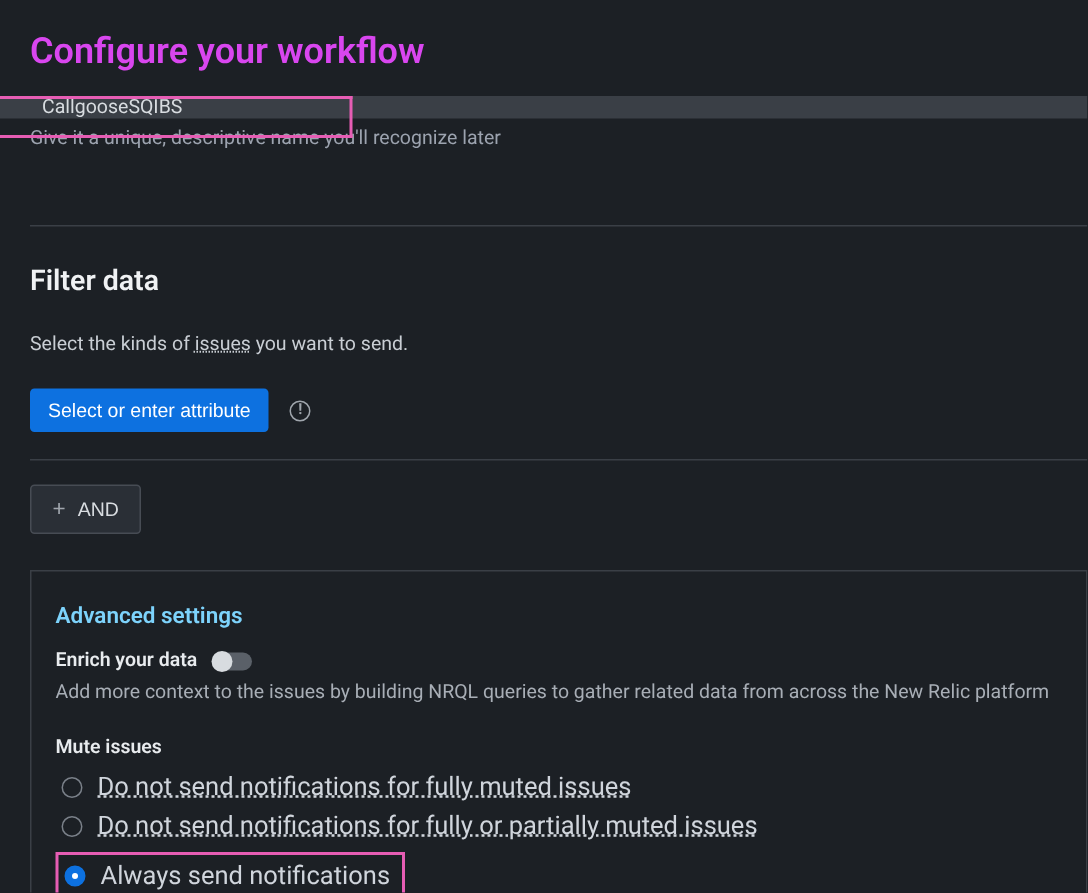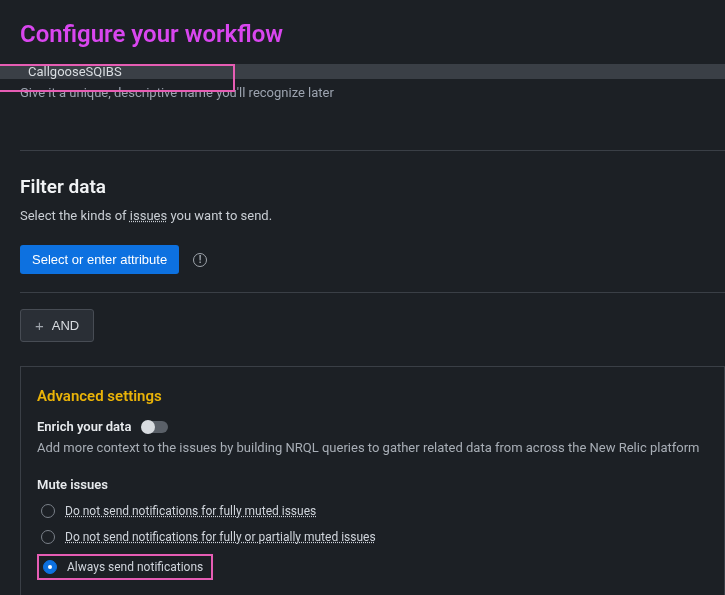--- a/index.html
+++ b/index.html
@@ -59,21 +59,21 @@
       border: none;
       border-top: 1px solid #3a3f46;
       margin-left: 0;
       width: 705px;
       margin-bottom: 24px;
     }
     .section-title {
       font-size: 19px;
       font-weight: 600;
       color: #f0f2f4;
-      margin-bottom: 10px;
+      margin-bottom: 24px;
     }
     .section-desc {
       color: #c9ced4;
       font-size: 13px;
       margin-bottom: 22px;
     }
     .underline {
       text-decoration: underline;
       text-decoration-style: dotted;
     }
@@ -131,21 +131,21 @@
     }
     .advanced-box {
       border: 1px solid #3a3f46;
       padding: 20px 16px;
       margin-right: 0;
       width: 705px;
     }
     .adv-title {
       font-size: 15px;
       font-weight: 600;
-      color: #eab308;
+      color: #7dd3fc;
       margin-bottom: 14px;
     }
     .enrich-row {
       display: flex;
       align-items: center;
       gap: 11px;
       margin-bottom: 6px;
     }
     .enrich-label {
       font-size: 13px;
@@ -210,21 +210,21 @@
       position: absolute;
       width: 4px;
       height: 4px;
       background: #fff;
       border-radius: 50%;
       top: 50%;
       left: 50%;
       transform: translate(-50%, -50%);
     }
     .radio-label {
-      font-size: 12px;
+      font-size: 17px;
       color: #d0d5dc;
     }
     .highlight-box {
       border: 2px solid #e65db4;
       width: fit-content;
       padding: 4px 8px 4px 4px;
       display: flex;
       align-items: center;
       gap: 10px;
     }

